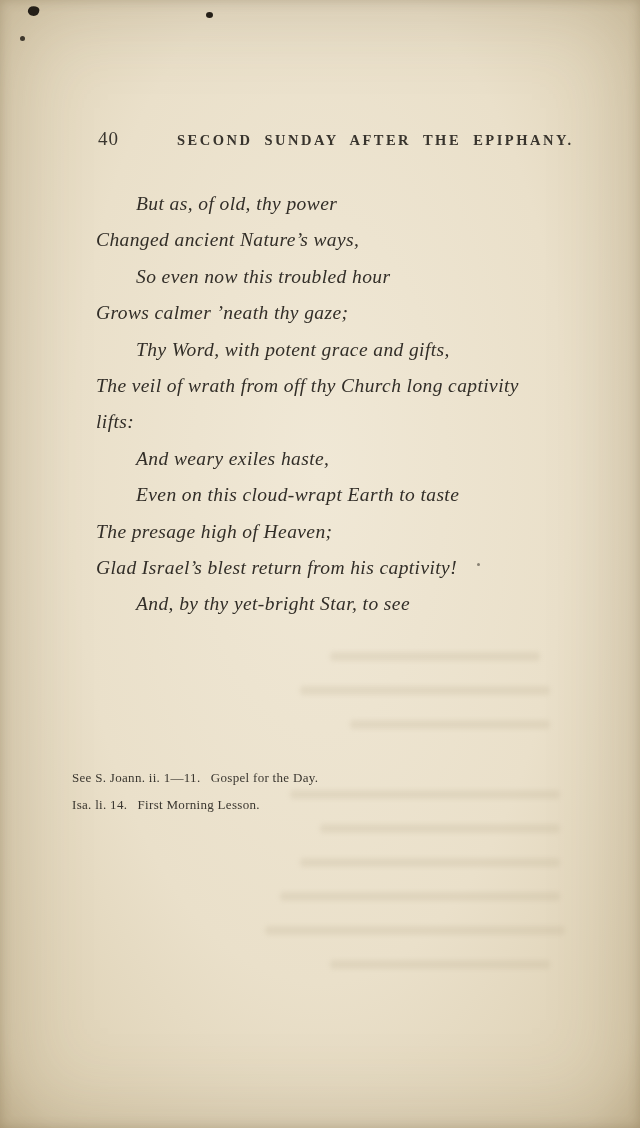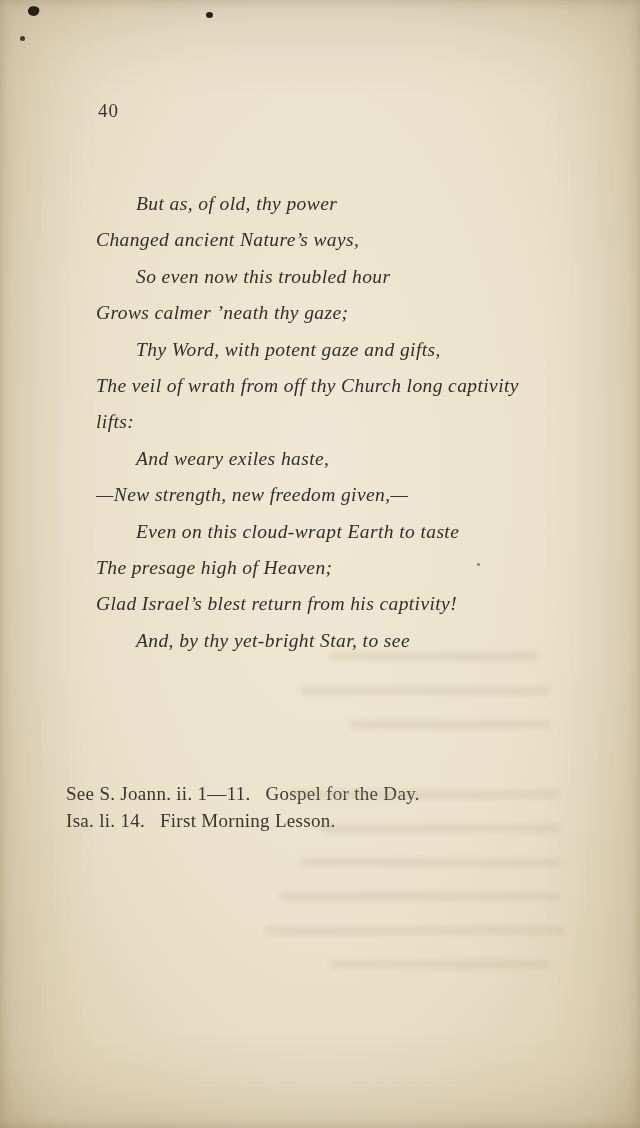--- a/index.html
+++ b/index.html
@@ -11,21 +11,21 @@
   .page{
     position:relative;
     width:640px;height:1128px;
     background:
       radial-gradient(ellipse at 50% 42%, #f0e8d6 0%, #eae0ca 55%, #dccfb2 92%, #d2c3a3 100%);
     box-shadow: inset 0 0 90px rgba(110,88,50,0.28), inset 0 0 12px rgba(90,70,40,0.25);
     color:#33302a;
   }
   
   .header{
-    position:absolute; top:100px; left:98px; right:60px;
+    position:absolute; top:128px; left:98px; right:60px;
     display:flex; align-items:baseline;
   }
   .page-number{
     font-size:19px; letter-spacing:1px; color:#3a362f;
   }
   .running-title{
     margin-left:58px;
     font-size:14.5px; font-weight:bold; letter-spacing:2.5px;
     word-spacing:6px;
     color:#38342d;
@@ -34,22 +34,22 @@
   .poem{
     position:absolute; top:186px; left:96px; right:52px;
     font-size:19.5px; color:#322e28;
   }
   .line{ line-height:36.4px; white-space:nowrap; letter-spacing:0.4px;font-style:italic; }
   .flush{ margin-left:0; }
   .indent{ margin-left:40px; }
   .right{ margin-right:2px; }
   
   .footnotes{
-    position:absolute; top:764px; left:66px; right:60px;
-    font-size:19px; color:#3a362f; letter-spacing:0.3px;margin-top:16px;
+    position:absolute; top:764px; left:72px; right:60px;
+    font-size:13px; color:#3a362f; letter-spacing:0.3px;
   }
   .footnote{ line-height:27px; }
   
   .speck{ position:absolute; background:#241f18; border-radius:50%; }
   .speck1{ left:28px; top:6px; width:11px; height:10px; transform:rotate(20deg); border-radius:60% 40% 55% 45%; }
   .speck2{ left:206px; top:12px; width:7px; height:6px; }
   .speck3{ left:20px; top:36px; width:5px; height:5px; opacity:.85; }
   .speck4{ left:477px; top:563px; width:3px; height:3px; opacity:.5; }
   
   .ghost{
@@ -71,32 +71,32 @@
 
 <div class="page">
 
   <span class="speck speck1"></span>
   <span class="speck speck2"></span>
   <span class="speck speck3"></span>
   <span class="speck speck4"></span>
 
   <div class="header">
     <span class="page-number">40</span>
+    <span class="running-title">SECOND SUNDAY AFTER THE EPIPHANY.</span>
   </div>
 
   <div class="poem">
     <div class="line indent">But as, of old, thy power</div>
     <div class="line flush">Changed ancient Nature’s ways,</div>
     <div class="line indent">So even now this troubled hour</div>
     <div class="line flush">Grows calmer ’neath thy gaze;</div>
-    <div class="line indent">Thy Word, with potent gaze and gifts,</div>
+    <div class="line indent">Thy Word, with potent grace and gifts,</div>
     <div class="line flush">The veil of wrath from off thy Church long captivity</div>
     <div class="line right">lifts:</div>
     <div class="line indent">And weary exiles haste,</div>
-    <div class="line flush">—New strength, new freedom given,—</div>
     <div class="line indent">Even on this cloud-wrapt Earth to taste</div>
     <div class="line flush">The presage high of Heaven;</div>
     <div class="line flush">Glad Israel’s blest return from his captivity!</div>
     <div class="line indent">And, by thy yet-bright Star, to see</div>
   </div>
 
   <div class="footnotes">
     <div class="footnote">See S. Joann. ii. 1—11.  Gospel for the Day.</div>
     <div class="footnote">Isa. li. 14.  First Morning Lesson.</div>
   </div>

